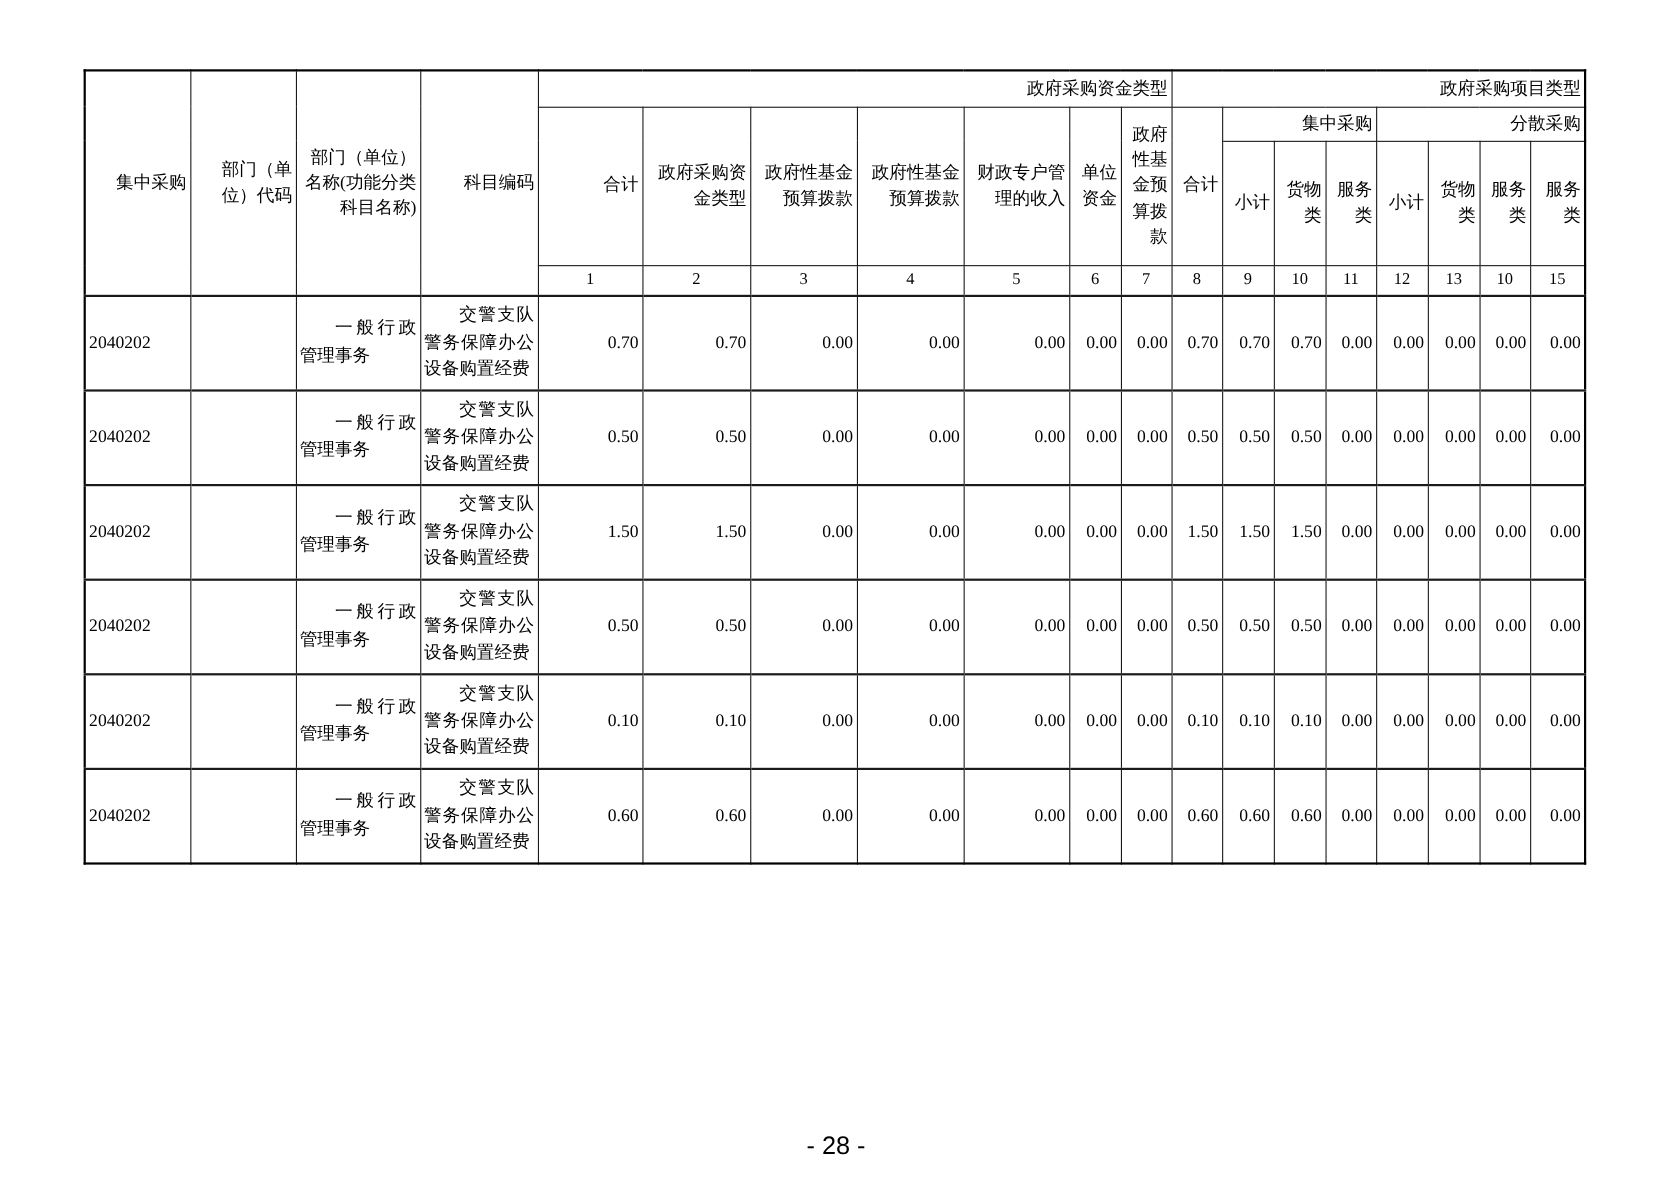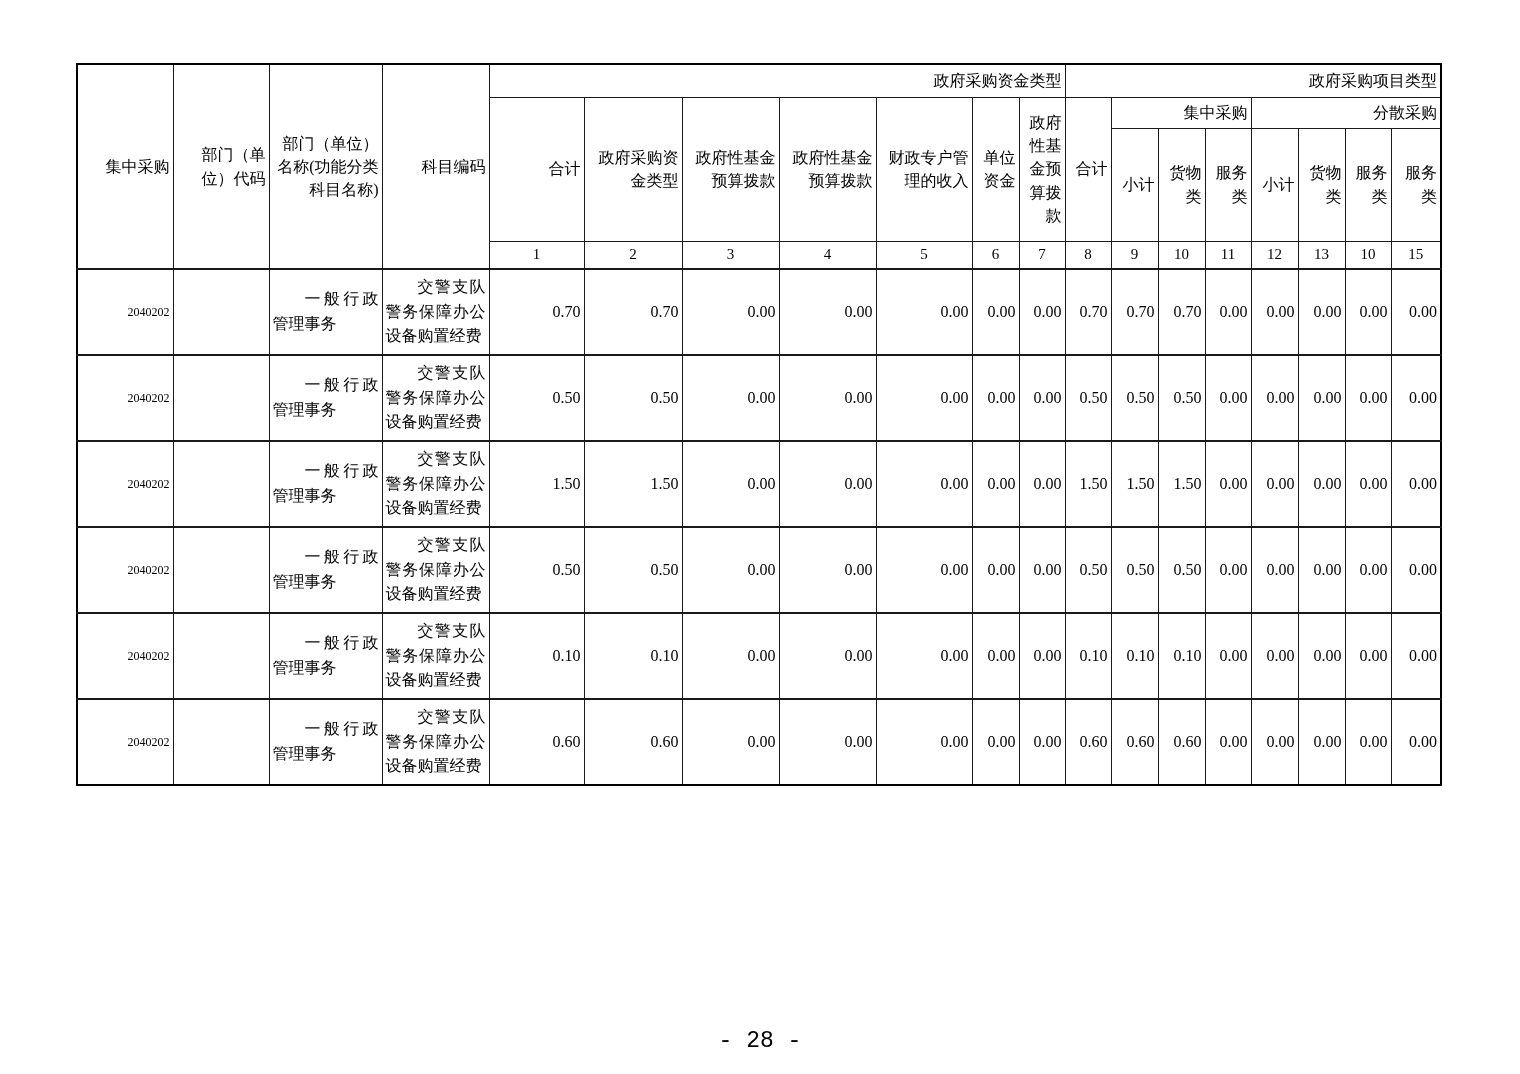--- a/index.html
+++ b/index.html
@@ -43,22 +43,22 @@
   th.hdr {
     font-size: 16px;
     text-align: right;
     line-height: 1.45;
   }
   tr.r4 td {
     font-size: 15px;
     text-align: center;
   }
   td.cell-code {
-    font-size: 12px;
-    text-align: right;
+    font-size: 16px;
+    text-align: left;
     padding-left: 8px;
   }
   td.cell-wrap {
     font-size: 16px;
     text-align: justify;
     text-indent: 2em;
     line-height: 1.55;
     padding: 0 4px;
   }
   td.cell-num {
@@ -66,21 +66,21 @@
     text-align: right;
     padding-right: 5px;
     white-space: nowrap;
   }
   .pagenum {
     position: absolute;
     left: 0;
     width: 100%;
     top: 1028px;
     text-align: center;
-    font-family: Liberation Mono, monospace;
+    font-family: Liberation Sans, sans-serif;
     font-size: 23px;
     color: #000;
   }
 </style>
 </head>
 <body>
 
 <div class="page">
 
   <table class="budget">

